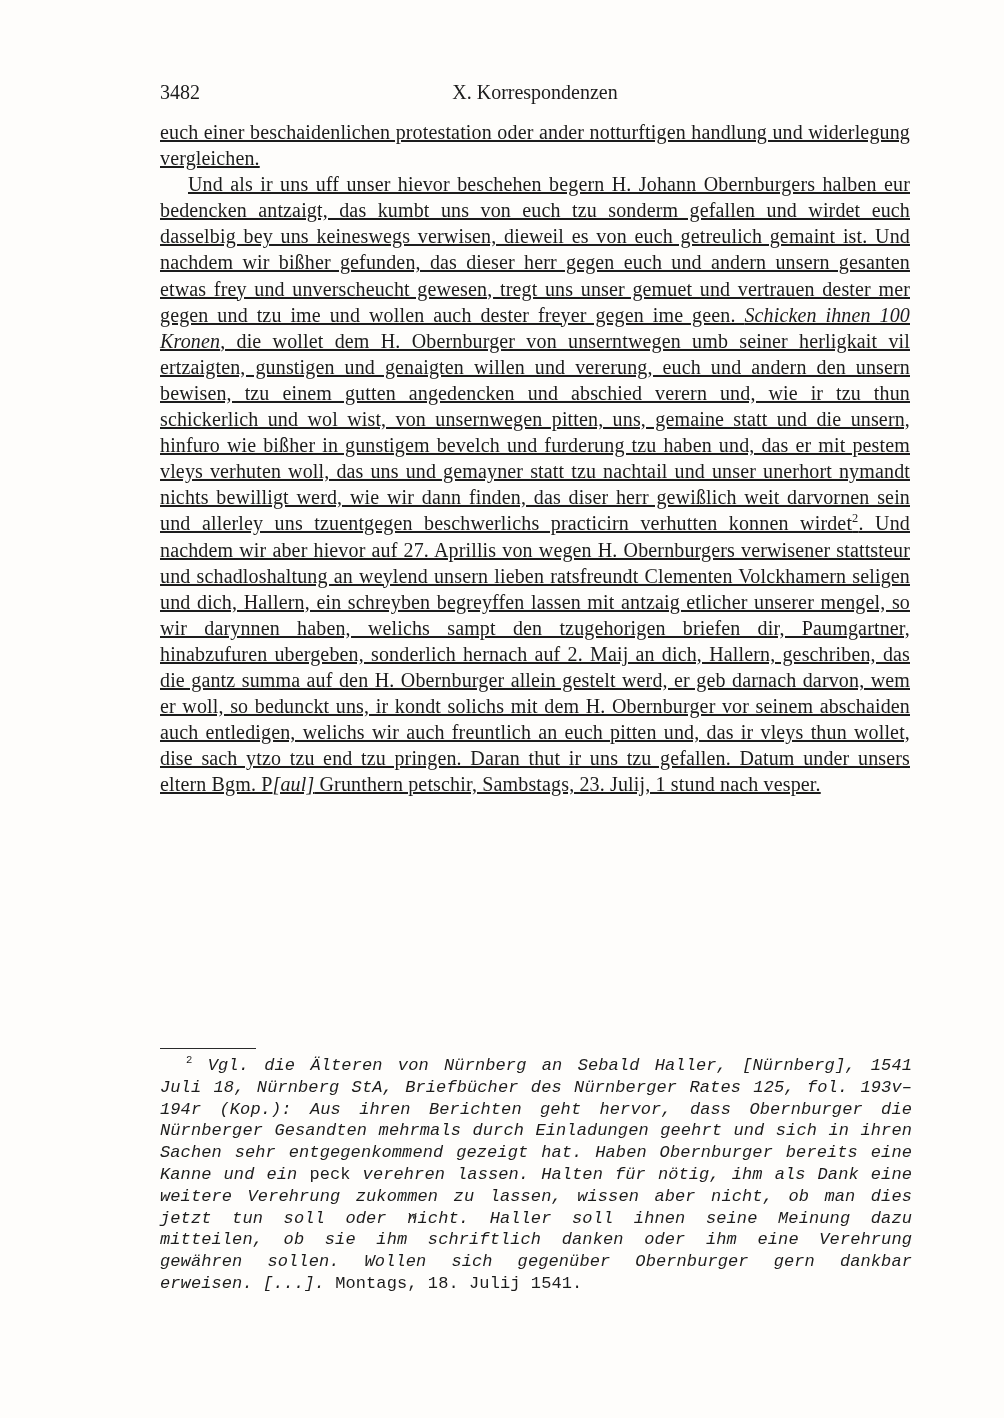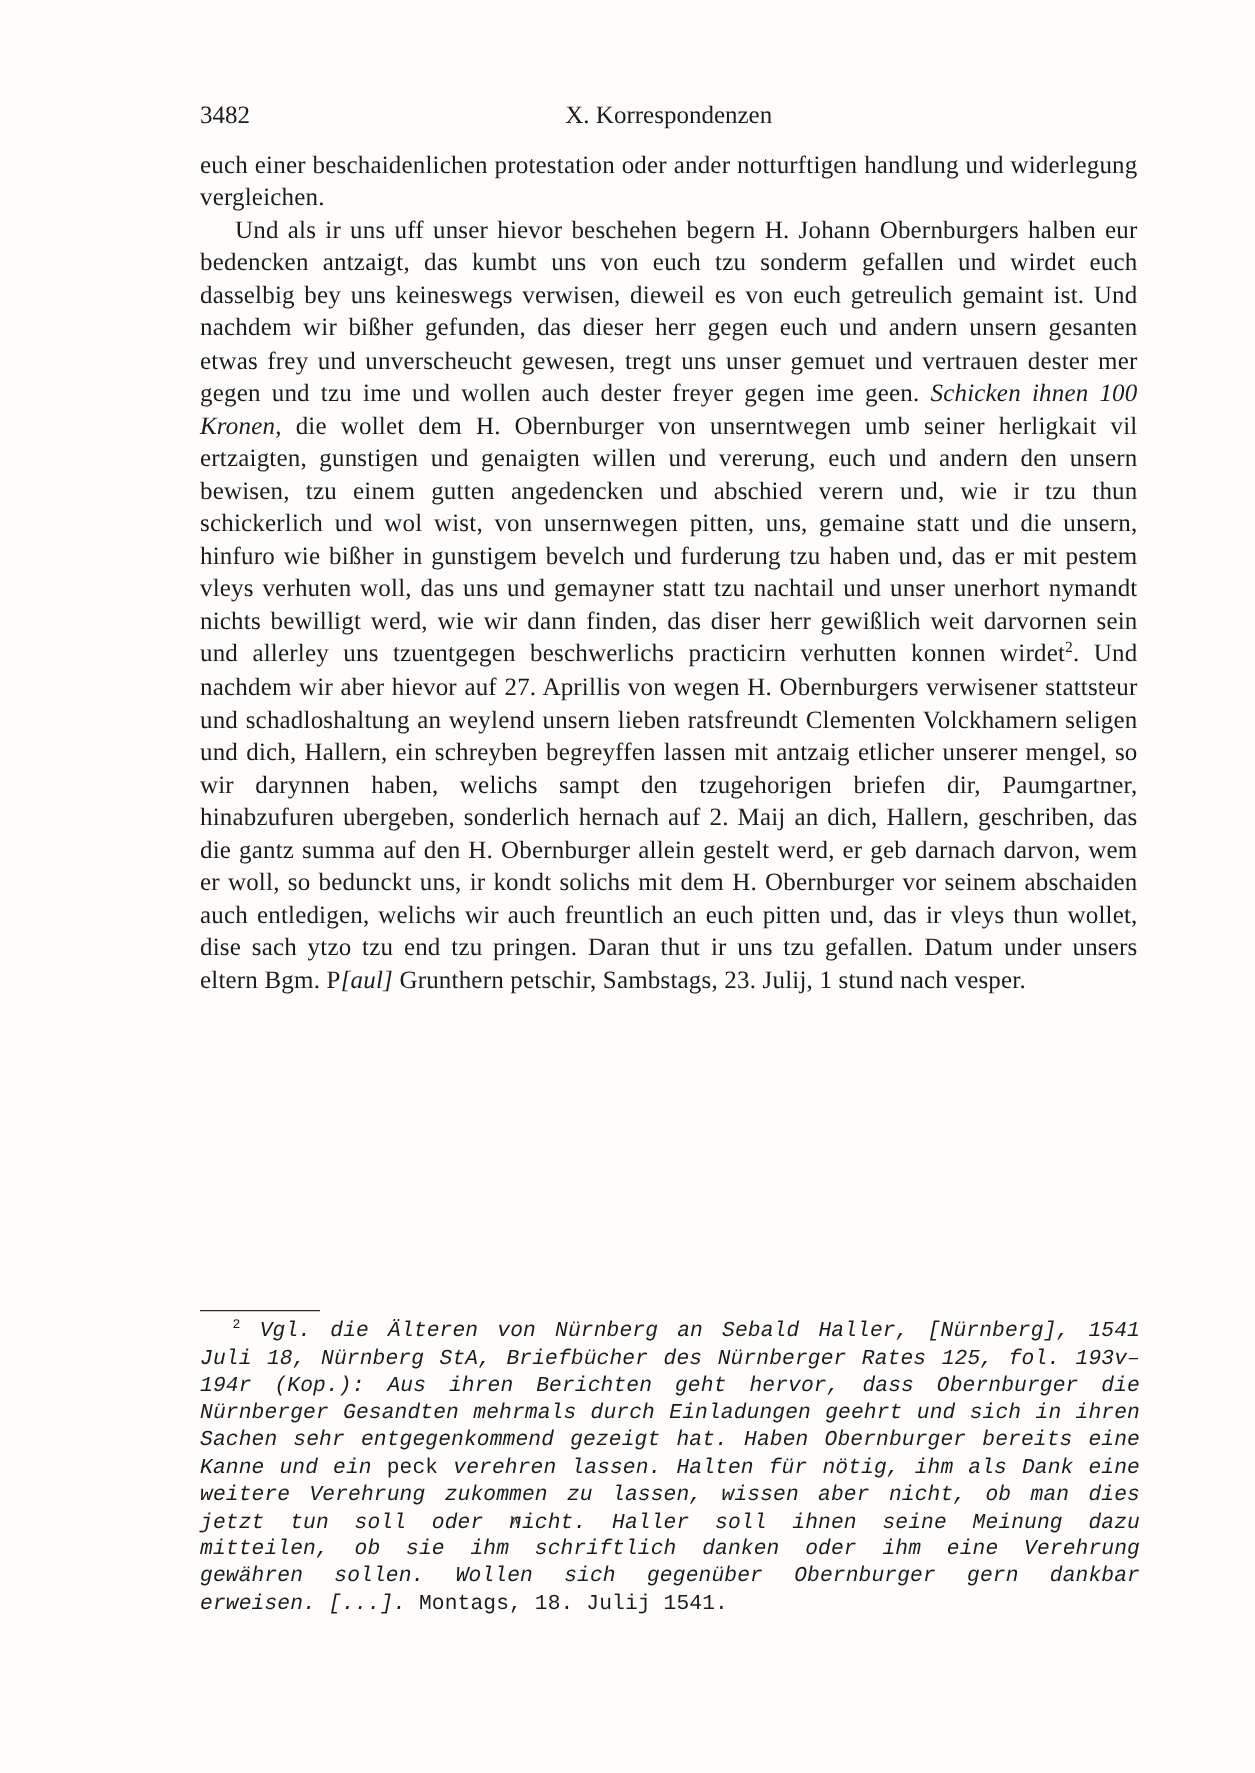--- a/index.html
+++ b/index.html
@@ -32,21 +32,21 @@
   .body-text {
     position: absolute;
     left: 160px;
     top: 119px;
     width: 750px;
     font-size: 20px;
     line-height: 26.1px;
     text-align: justify;
     letter-spacing: 0.15px;
   }
-  .body-text p { margin: 0; }
+  .body-text p { margin: 0; text-decoration: underline; }
   .body-text p.indent { text-indent: 28px; }
 
   .it { font-style: italic; }
   sup {
     font-size: 0.62em;
     vertical-align: super;
     line-height: 0;
     font-style: normal;
   }
 

